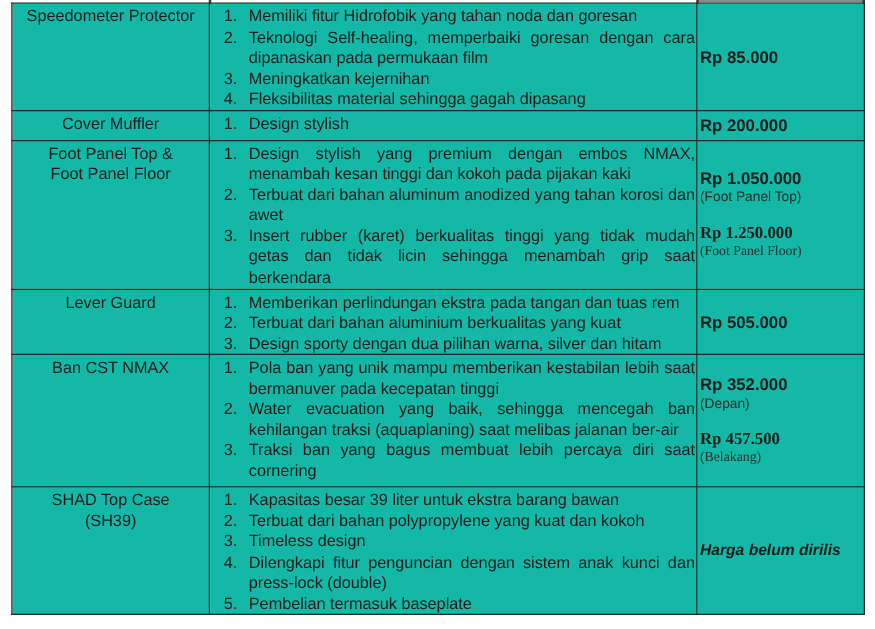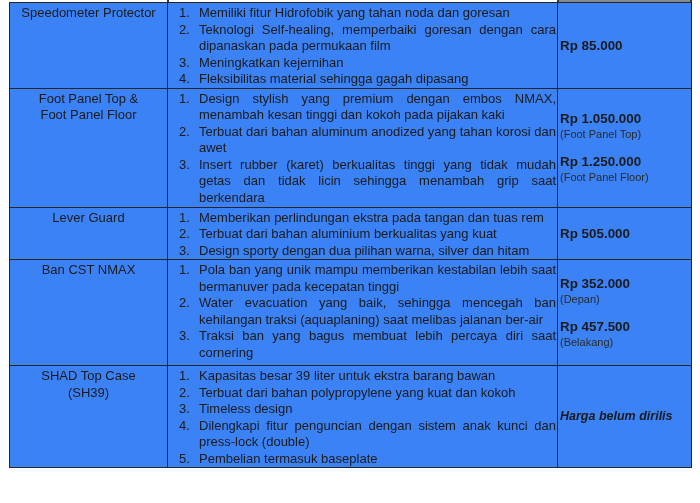--- a/index.html
+++ b/index.html
@@ -15,21 +15,21 @@
   
   .stub { position: absolute; top: 0; width: 2px; height: 3px; background: #3a3a3a; }
   .remnant-line { position: absolute; top: 0; left: 558px; width: 134px; height: 2px; background: #8a8a8a; }
 
   table.price-table {
     position: absolute; left: 9px; top: 2px;
     width: 682px;
     border-collapse: collapse;
     table-layout: fixed;
   }
-  td { border: 1.7px solid #262626; vertical-align: top; background: #3b82f6; }
+  td { border: 1.7px solid #262626; vertical-align: top; background: #14b8a6; }
 
   td.name-cell {
     text-align: center;
     padding-top: 2px;
     font-size: 13px;
     line-height: 16.5px;
   }
   td.features-cell {
     padding: 2px 0 0 4px;
     font-size: 13px;
@@ -42,21 +42,21 @@
     text-align: justify;
   }
   .feature .num { position: absolute; left: 7px; top: 0; }
 
   td.price-cell {
     vertical-align: middle;
     padding: 2px;
   }
   .amount { font-weight: bold; font-size: 13.4px; line-height: 15px; }
   .note { font-size: 11px; line-height: 13px; margin-top: 2px; color: #2b2b2b; }
-  .price-group + .price-group { margin-top: 13px; }
+  .price-group + .price-group { margin-top: 13px; font-family: Liberation Serif, serif; }
   .unreleased { font-style: italic; font-weight: bold; font-size: 12.5px; }
 </style>
 </head>
 <body>
 
 <div class="page">
 
   <div class="remnant-line"></div>
   <div class="stub" style="left:167px"></div>
   <div class="stub" style="left:557px"></div>
@@ -80,20 +80,33 @@
         <div class="feature"><span class="num">3.</span><span>Meningkatkan kejernihan</span></div>
         <div class="feature"><span class="num">4.</span><span>Fleksibilitas material sehingga gagah dipasang</span></div>
       </td>
       <td class="price-cell">
         <div class="price-group">
           <div class="amount">Rp 85.000</div>
         </div>
       </td>
     </tr>
 
+    <tr style="height:24px">
+      <td class="name-cell">
+        <div>Cover Muffler</div>
+      </td>
+      <td class="features-cell">
+        <div class="feature"><span class="num">1.</span><span>Design stylish</span></div>
+      </td>
+      <td class="price-cell">
+        <div class="price-group">
+          <div class="amount">Rp 200.000</div>
+        </div>
+      </td>
+    </tr>
 
     <tr style="height:119px">
       <td class="name-cell">
         <div>Foot Panel Top &amp;</div>
         <div>Foot Panel Floor</div>
       </td>
       <td class="features-cell">
         <div class="feature"><span class="num">1.</span><span>Design stylish yang premium dengan embos NMAX, menambah kesan tinggi dan kokoh pada pijakan kaki</span></div>
         <div class="feature"><span class="num">2.</span><span>Terbuat dari bahan aluminum anodized yang tahan korosi dan awet</span></div>
         <div class="feature"><span class="num">3.</span><span>Insert rubber (karet) berkualitas tinggi yang tidak mudah getas dan tidak licin sehingga menambah grip saat berkendara</span></div>

